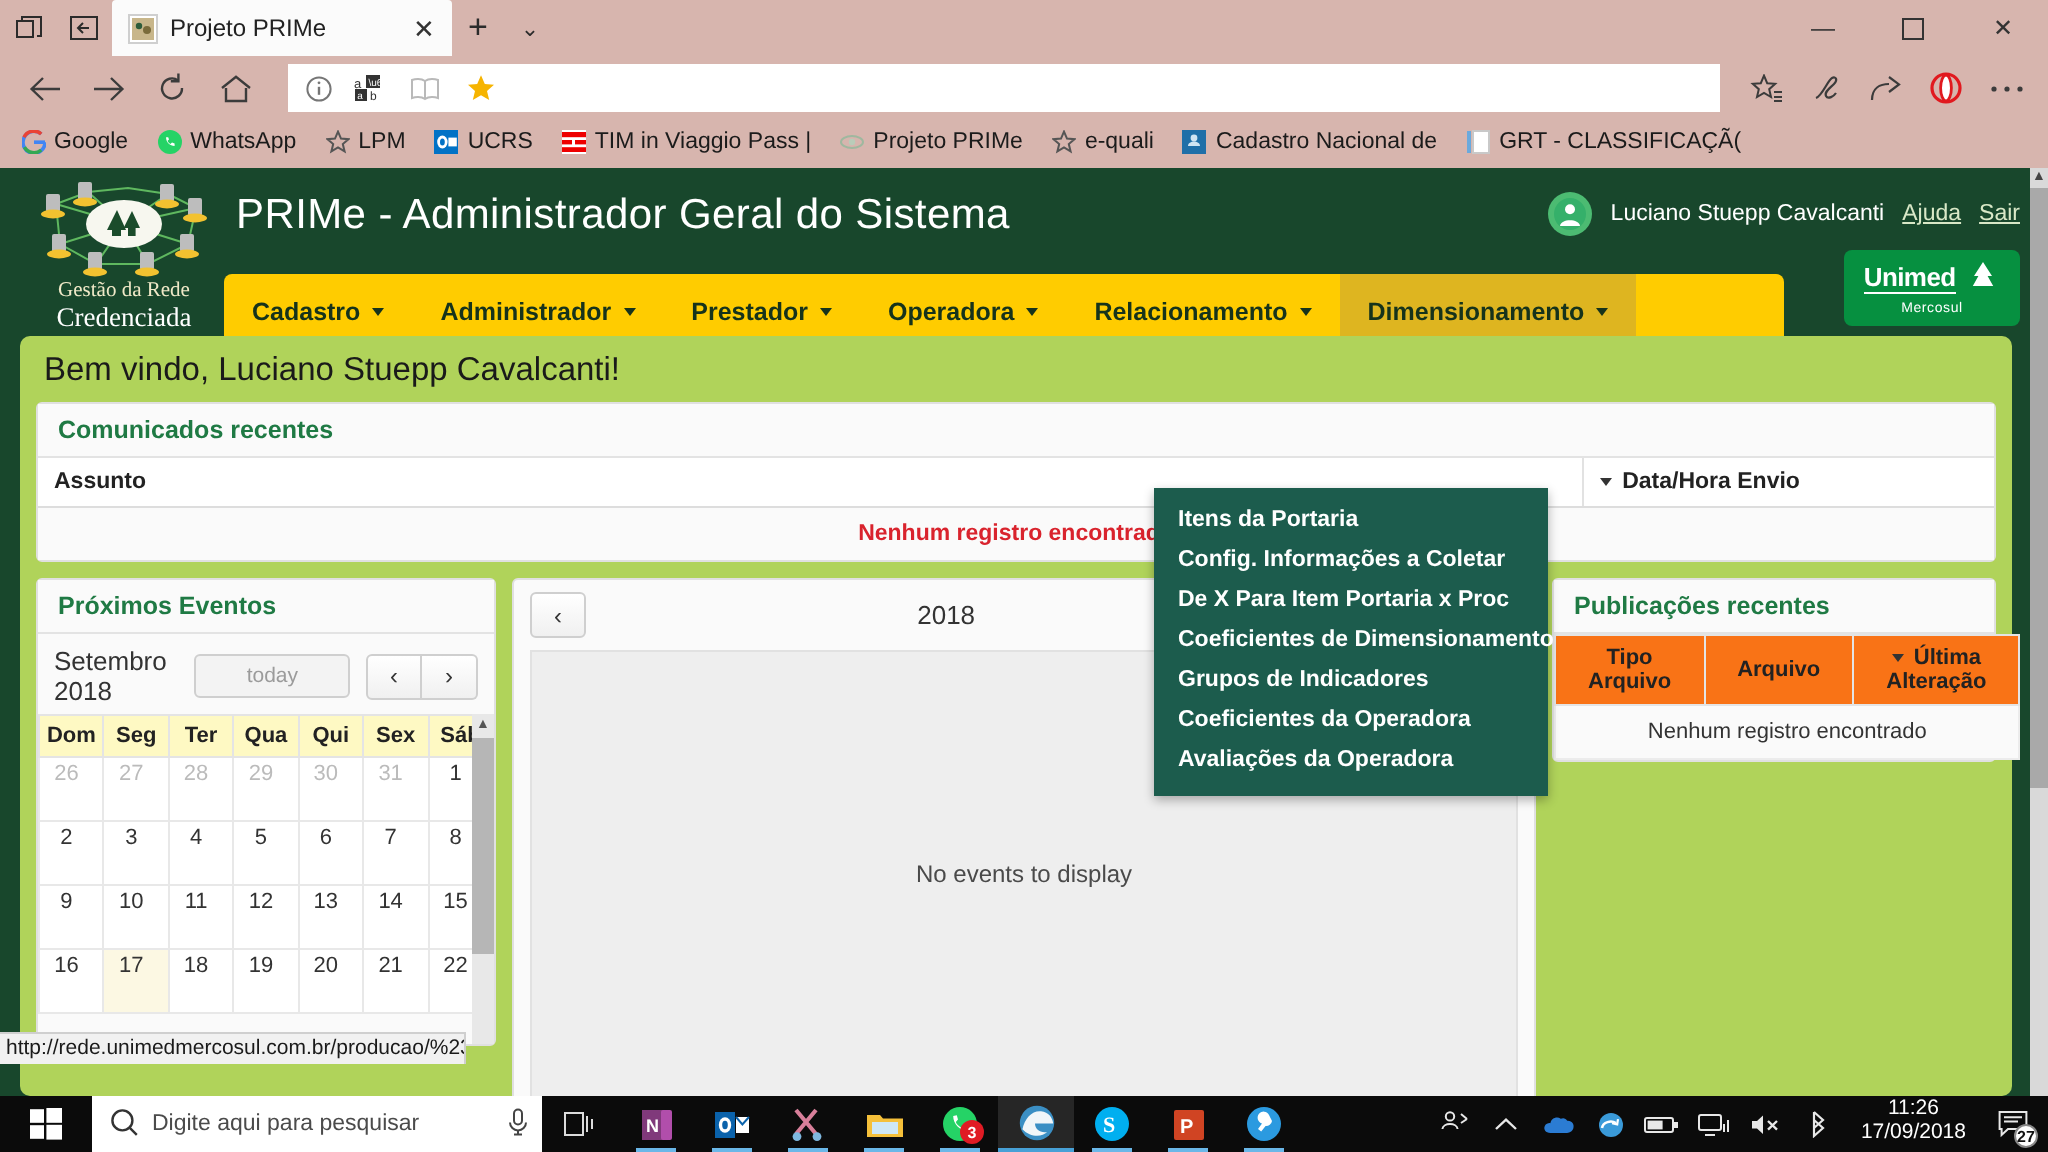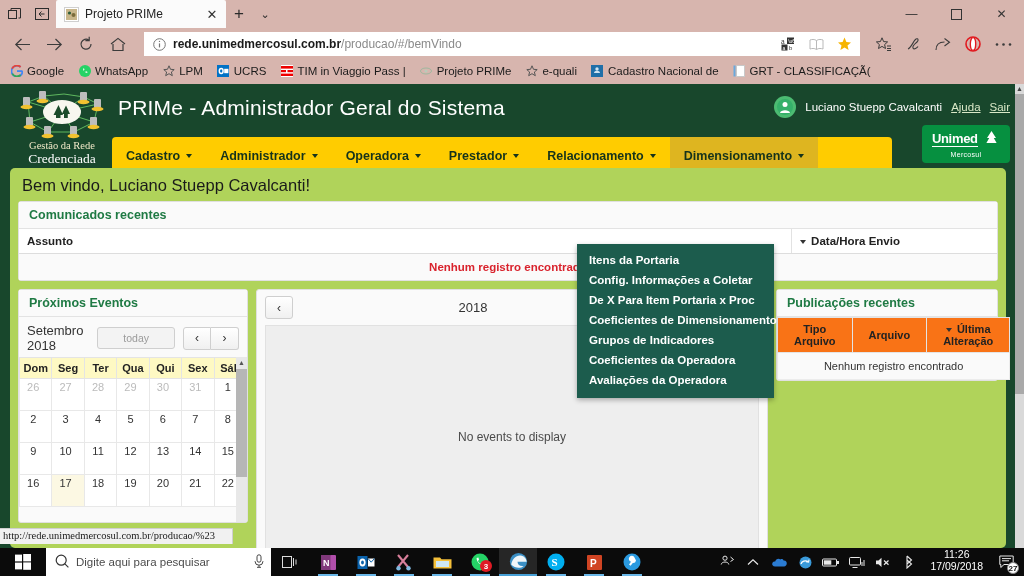--- a/index.html
+++ b/index.html
@@ -127,21 +127,21 @@
   
   .ev-head { display:flex; align-items:center; padding:6px 8px; }
   .ev-title { flex:1; text-align:center; font-size:13px; color:#333; }
   .ev-body { margin:0 8px 8px 8px; height:224px; background:#eeeeee; border:1px solid #e1e1e1; display:flex; align-items:center; justify-content:center; font-size:12px; color:#4a4a4a; }
 
   
   .pub-tbl th { font-size:11px; font-weight:bold; color:#222; text-align:center; padding:5px 16px; border:1px solid #e4e4e4; background:#f97316; vertical-align:middle; }
   .pub-tbl th.left { text-align:left; }
   .pub-tbl td { font-size:11px; color:#333; text-align:center; padding:7px 4px; background:#fafafa; border:1px solid #ececec; }
 
-  .statusbar { position:absolute; left:0; bottom:4px; width:233px; height:16px; background:#f1f1f1; border:1px solid #cfcfcf; border-left:none; border-bottom:none; font-size:10.5px; color:#1a1a1a; padding:1px 3px; white-space:nowrap; overflow:hidden; z-index:60;font-family:Liberation Serif, serif; }
+  .statusbar { position:absolute; left:0; bottom:16px; width:233px; height:16px; background:#f1f1f1; border:1px solid #cfcfcf; border-left:none; border-bottom:none; font-size:10.5px; color:#1a1a1a; padding:1px 3px; white-space:nowrap; overflow:hidden; z-index:60; }
 
   
   .taskbar { position:absolute; left:0; bottom:0; width:1024px; height:28px; background:#0b0b0b; display:flex; align-items:center; }
   .start { width:46px; height:28px; display:flex; align-items:center; justify-content:center; }
   .search { width:225px; height:28px; background:#fff; display:flex; align-items:center; gap:7px; padding:0 6px 0 9px; }
   .search-txt { flex:1; font-size:11.5px; color:#4b4b4b; }
   .tb-btns { display:flex; align-items:center; }
   .tbb { width:38px; height:28px; display:flex; align-items:center; justify-content:center; position:relative; }
   .tbb.open { background:#262626; border-bottom:2px solid #47a0d6; }
   .tbb.run::after { content:""; position:absolute; bottom:0; left:9px; width:20px; height:2px; background:#6ab7e8; }
@@ -219,21 +219,20 @@
     </div>
 
     <div class="urlbar">
       <span class="url-info">
         <svg width="13" height="13" viewBox="0 0 13 13">
             <circle cx="6.5" cy="6.5" r="5.8" fill="none" stroke="#767676"></circle>
             <path d="M6.5 5.4 V9.4" stroke="#767676" stroke-width="1.2"></path>
             <circle cx="6.5" cy="3.4" r="0.7" fill="#767676"></circle>
           </svg>
       </span>
-      <span class="url-text"><b>rede.unimedmercosul.com.br</b><span>/producao/#/bemVindo</span></span>
       <span class="url-icon">
         <svg width="14" height="14" viewBox="0 0 14 14">
             <text x="0" y="7" font-size="6.5" font-family="Liberation Sans" fill="#333">a</text>
             <rect x="6" y="0.5" width="7" height="6.5" fill="#333"></rect>
             <text x="7.2" y="5.8" font-size="5" font-family="Liberation Sans" fill="#fff">\u6587</text>
             <rect x="0.5" y="7.5" width="6" height="6" fill="#333"></rect>
             <text x="1.6" y="12.6" font-size="5" font-family="Liberation Sans" fill="#fff">a</text>
             <text x="8" y="13" font-size="6" font-family="Liberation Sans" fill="#333">b</text>
           </svg>
       </span>
@@ -431,25 +430,25 @@
       <div class="menubar">
         <div class="menu-item">
             <span>Cadastro</span>
             <i class="caret"></i>
           </div>
         <div class="menu-item">
             <span>Administrador</span>
             <i class="caret"></i>
           </div>
         <div class="menu-item">
+            <span>Prestador</span>
+            <i class="caret"></i>
+          </div>
+        <div class="menu-item">
             <span>Operadora</span>
-            <i class="caret"></i>
-          </div>
-        <div class="menu-item">
-            <span>Prestador</span>
             <i class="caret"></i>
           </div>
         <div class="menu-item">
             <span>Relacionamento</span>
             <i class="caret"></i>
           </div>
         <div class="menu-item active">
             <span>Dimensionamento</span>
             <i class="caret"></i>
           </div>

